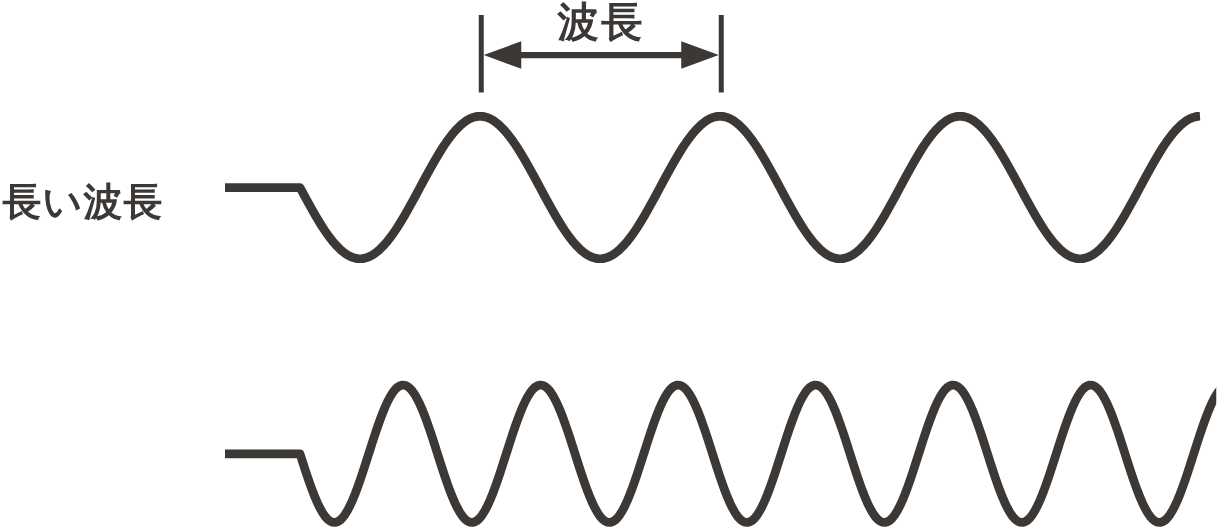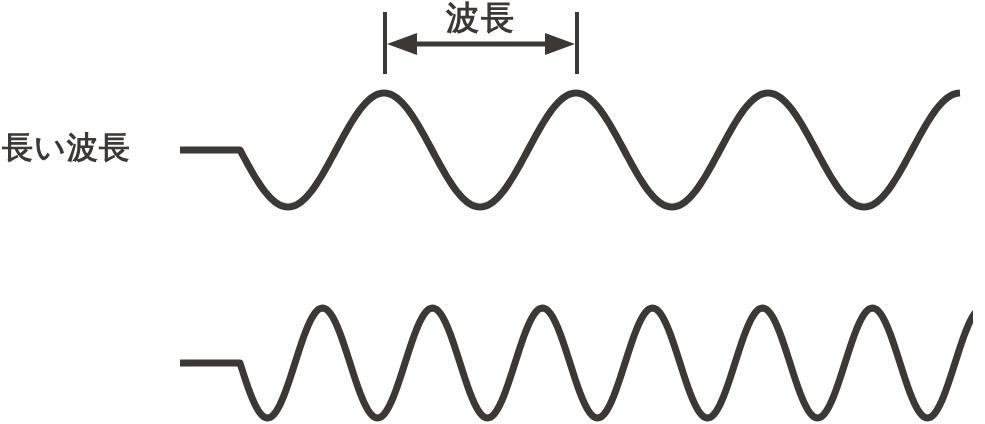--- a/index.html
+++ b/index.html
@@ -23,21 +23,21 @@
   .wave-label {
     position: absolute;
     left: 2px;
     font-size: 31px;
     font-weight: 600;
     letter-spacing: 1px;
     color: #3b3836;
     line-height: 1;
     white-space: nowrap;
   }
-  .wave-label-top { top: 134px; font-family: Liberation Mono, monospace; }
+  .wave-label-top { top: 147px; }
   .wave-label-bottom { top: 349px; }
   .wavelength-label {
     position: absolute;
     left: 481px;
     top: 1px;
     transform: translateX(-50%);
     font-size: 33px;
     font-weight: 600;
     letter-spacing: 2px;
     color: #3b3836;

